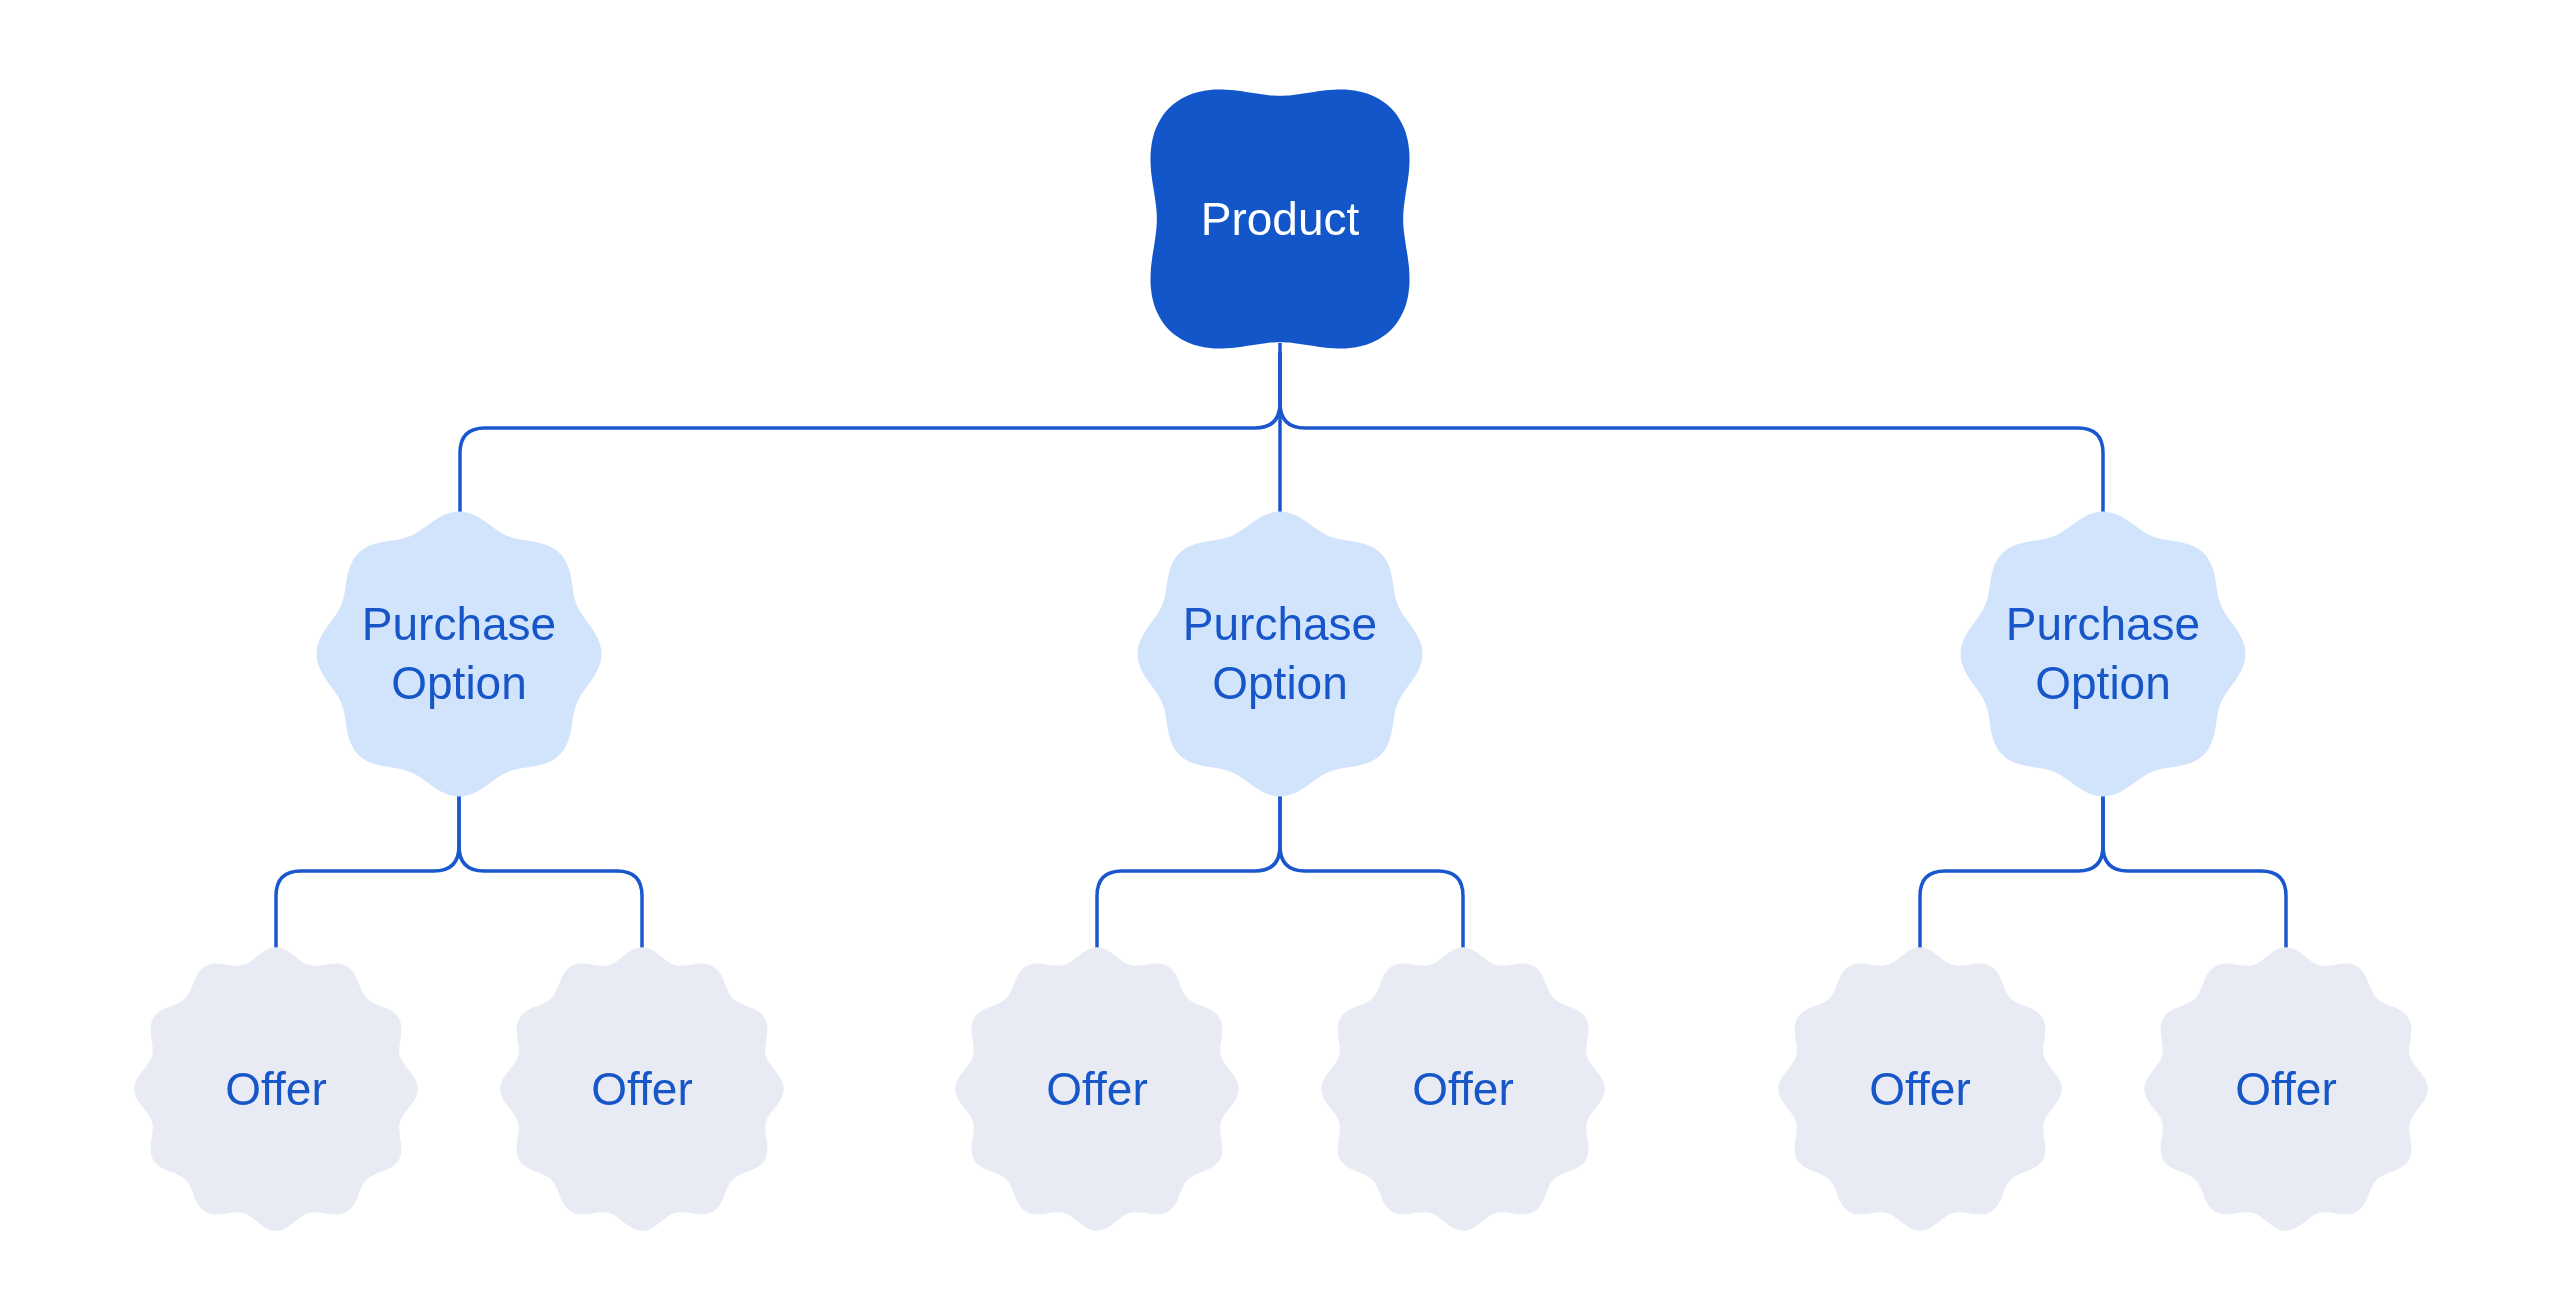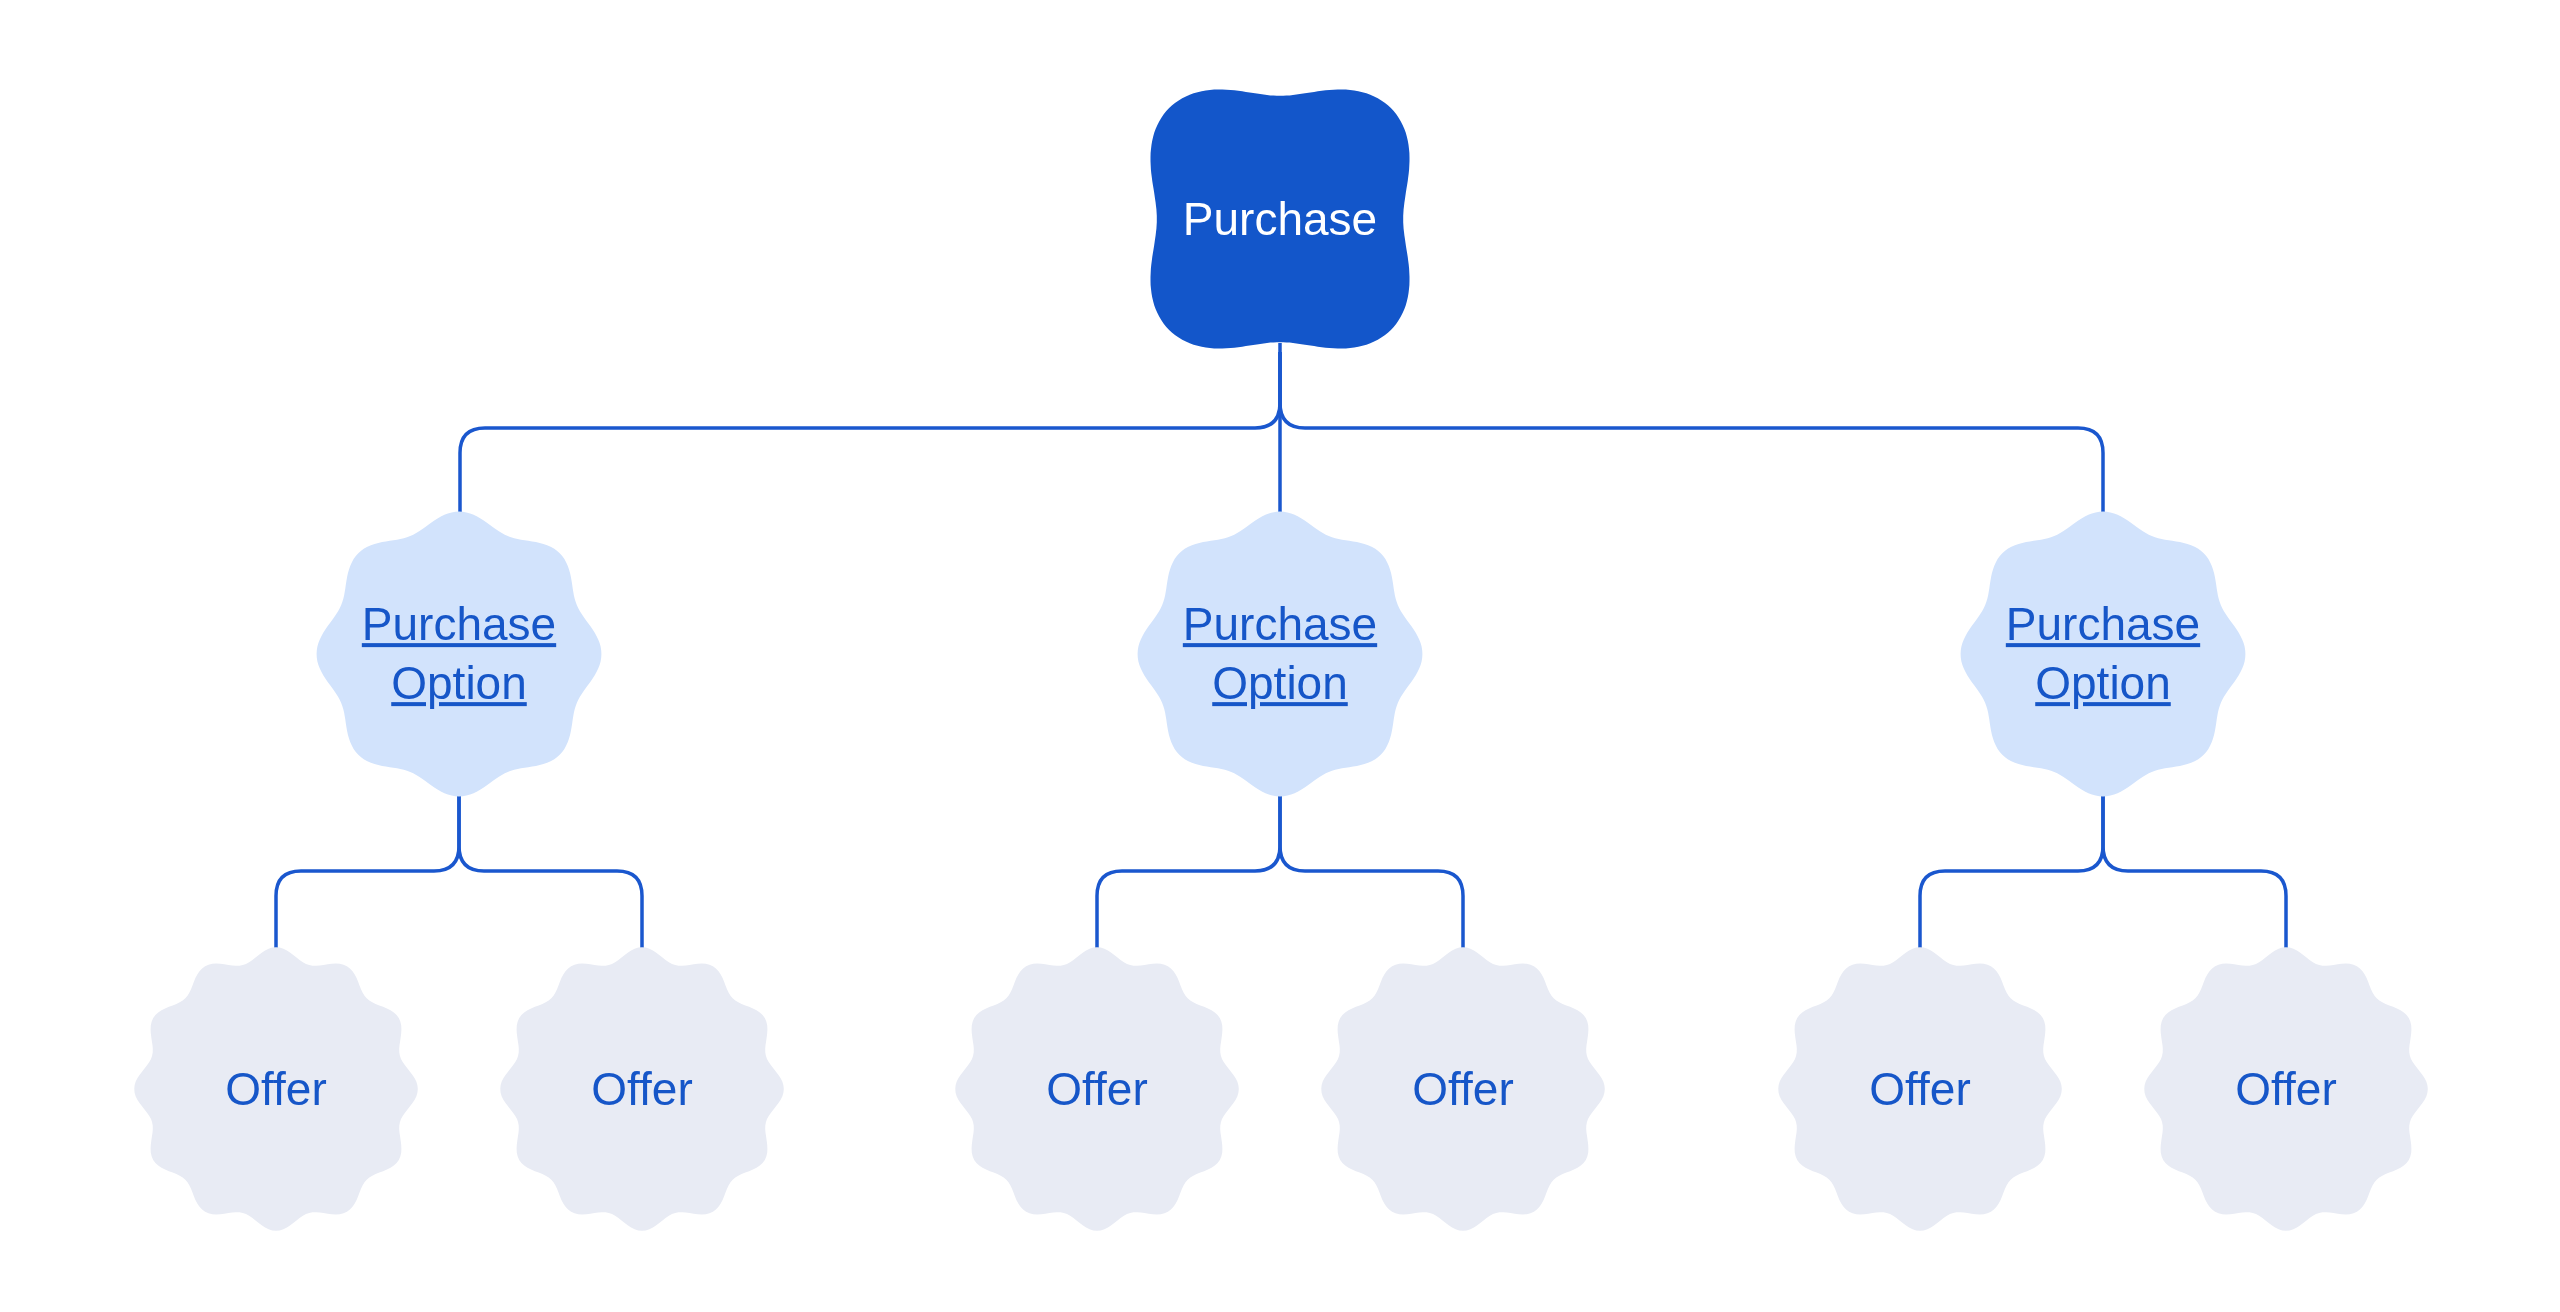--- a/index.html
+++ b/index.html
@@ -44,21 +44,20 @@
     font-weight:400;
     color:var(--node-text);
     white-space:normal;
     pointer-events:none;
   }
   .product-label{
     color:var(--product-text);
   }
   .purchase-label{
     width:250px;
-    text-decoration:underline;
   }
 </style>
 </head>
 <body>
 
 <div class="canvas">
 
   <svg class="diagram-svg" viewBox="0 0 2560 1312" xmlns="http://www.w3.org/2000/svg">
 
     <g>
@@ -87,21 +86,21 @@
 
       <path fill="#E8EBF4" d="M417.8 1089.0L417.4 1085.3L416.3 1081.6L414.5 1078.1L412.3 1074.7L409.8 1071.4L407.3 1068.2L404.8 1065.1L402.7 1062.1L401.0 1059.0L399.9 1055.8L399.3 1052.5L399.2 1049.0L399.5 1045.3L400.1 1041.4L400.7 1037.3L401.2 1033.2L401.4 1029.2L401.2 1025.2L400.3 1021.5L398.8 1018.1L396.6 1015.1L393.8 1012.5L390.5 1010.3L386.9 1008.4L383.1 1006.8L379.3 1005.4L375.6 1003.9L372.3 1002.3L369.3 1000.5L366.7 998.3L364.5 995.7L362.7 992.7L361.1 989.4L359.6 985.7L358.2 981.9L356.6 978.1L354.7 974.5L352.5 971.2L349.9 968.4L346.9 966.2L343.5 964.7L339.8 963.8L335.8 963.6L331.8 963.8L327.7 964.3L323.6 964.9L319.7 965.5L316.0 965.8L312.5 965.7L309.2 965.1L306.0 964.0L302.9 962.3L299.9 960.2L296.8 957.7L293.6 955.2L290.3 952.7L286.9 950.5L283.4 948.7L279.7 947.6L276.0 947.3L272.3 947.6L268.6 948.7L265.1 950.5L261.7 952.7L258.4 955.2L255.2 957.7L252.1 960.2L249.1 962.3L246.0 964.0L242.8 965.1L239.5 965.7L236.0 965.8L232.3 965.5L228.4 964.9L224.3 964.3L220.2 963.8L216.2 963.6L212.2 963.8L208.5 964.7L205.1 966.2L202.1 968.4L199.5 971.2L197.3 974.5L195.4 978.1L193.8 981.9L192.4 985.7L190.9 989.4L189.3 992.7L187.5 995.7L185.3 998.3L182.7 1000.5L179.7 1002.3L176.4 1003.9L172.7 1005.4L168.9 1006.8L165.1 1008.4L161.5 1010.3L158.2 1012.5L155.4 1015.1L153.2 1018.1L151.7 1021.5L150.8 1025.2L150.6 1029.2L150.8 1033.2L151.3 1037.3L151.9 1041.4L152.5 1045.3L152.8 1049.0L152.7 1052.5L152.1 1055.8L151.0 1059.0L149.3 1062.1L147.2 1065.1L144.7 1068.2L142.2 1071.4L139.7 1074.7L137.5 1078.1L135.7 1081.6L134.6 1085.3L134.3 1089.0L134.6 1092.7L135.7 1096.4L137.5 1099.9L139.7 1103.3L142.2 1106.6L144.7 1109.8L147.2 1112.9L149.3 1115.9L151.0 1119.0L152.1 1122.2L152.7 1125.5L152.8 1129.0L152.5 1132.7L151.9 1136.6L151.3 1140.7L150.8 1144.8L150.6 1148.8L150.8 1152.8L151.7 1156.5L153.2 1159.9L155.4 1162.9L158.2 1165.5L161.5 1167.7L165.1 1169.6L168.9 1171.2L172.7 1172.6L176.4 1174.1L179.7 1175.7L182.7 1177.5L185.3 1179.7L187.5 1182.3L189.3 1185.3L190.9 1188.6L192.4 1192.3L193.8 1196.1L195.4 1199.9L197.3 1203.5L199.5 1206.8L202.1 1209.6L205.1 1211.8L208.5 1213.3L212.2 1214.2L216.2 1214.4L220.2 1214.2L224.3 1213.7L228.4 1213.1L232.3 1212.5L236.0 1212.2L239.5 1212.3L242.8 1212.9L246.0 1214.0L249.1 1215.7L252.1 1217.8L255.2 1220.3L258.4 1222.8L261.7 1225.3L265.1 1227.5L268.6 1229.3L272.3 1230.4L276.0 1230.8L279.7 1230.4L283.4 1229.3L286.9 1227.5L290.3 1225.3L293.6 1222.8L296.8 1220.3L299.9 1217.8L302.9 1215.7L306.0 1214.0L309.2 1212.9L312.5 1212.3L316.0 1212.2L319.7 1212.5L323.6 1213.1L327.7 1213.7L331.8 1214.2L335.8 1214.4L339.8 1214.2L343.5 1213.3L346.9 1211.8L349.9 1209.6L352.5 1206.8L354.7 1203.5L356.6 1199.9L358.2 1196.1L359.6 1192.3L361.1 1188.6L362.7 1185.3L364.5 1182.3L366.7 1179.7L369.3 1177.5L372.3 1175.7L375.6 1174.1L379.3 1172.6L383.1 1171.2L386.9 1169.6L390.5 1167.7L393.8 1165.5L396.6 1162.9L398.8 1159.9L400.3 1156.5L401.2 1152.8L401.4 1148.8L401.2 1144.8L400.7 1140.7L400.1 1136.6L399.5 1132.7L399.2 1129.0L399.3 1125.5L399.9 1122.2L401.0 1119.0L402.7 1115.9L404.8 1112.9L407.3 1109.8L409.8 1106.6L412.3 1103.3L414.5 1099.9L416.3 1096.4L417.4 1092.7L417.8 1089.0Z"></path>
       <path fill="#E8EBF4" d="M783.8 1089.0L783.4 1085.3L782.3 1081.6L780.5 1078.1L778.3 1074.7L775.8 1071.4L773.3 1068.2L770.8 1065.1L768.7 1062.1L767.0 1059.0L765.9 1055.8L765.3 1052.5L765.2 1049.0L765.5 1045.3L766.1 1041.4L766.7 1037.3L767.2 1033.2L767.4 1029.2L767.2 1025.2L766.3 1021.5L764.8 1018.1L762.6 1015.1L759.8 1012.5L756.5 1010.3L752.9 1008.4L749.1 1006.8L745.3 1005.4L741.6 1003.9L738.3 1002.3L735.3 1000.5L732.7 998.3L730.5 995.7L728.7 992.7L727.1 989.4L725.6 985.7L724.2 981.9L722.6 978.1L720.7 974.5L718.5 971.2L715.9 968.4L712.9 966.2L709.5 964.7L705.8 963.8L701.8 963.6L697.8 963.8L693.7 964.3L689.6 964.9L685.7 965.5L682.0 965.8L678.5 965.7L675.2 965.1L672.0 964.0L668.9 962.3L665.9 960.2L662.8 957.7L659.6 955.2L656.3 952.7L652.9 950.5L649.4 948.7L645.7 947.6L642.0 947.3L638.3 947.6L634.6 948.7L631.1 950.5L627.7 952.7L624.4 955.2L621.2 957.7L618.1 960.2L615.1 962.3L612.0 964.0L608.8 965.1L605.5 965.7L602.0 965.8L598.3 965.5L594.4 964.9L590.3 964.3L586.2 963.8L582.2 963.6L578.2 963.8L574.5 964.7L571.1 966.2L568.1 968.4L565.5 971.2L563.3 974.5L561.4 978.1L559.8 981.9L558.4 985.7L556.9 989.4L555.3 992.7L553.5 995.7L551.3 998.3L548.7 1000.5L545.7 1002.3L542.4 1003.9L538.7 1005.4L534.9 1006.8L531.1 1008.4L527.5 1010.3L524.2 1012.5L521.4 1015.1L519.2 1018.1L517.7 1021.5L516.8 1025.2L516.6 1029.2L516.8 1033.2L517.3 1037.3L517.9 1041.4L518.5 1045.3L518.8 1049.0L518.7 1052.5L518.1 1055.8L517.0 1059.0L515.3 1062.1L513.2 1065.1L510.7 1068.2L508.2 1071.4L505.7 1074.7L503.5 1078.1L501.7 1081.6L500.6 1085.3L500.3 1089.0L500.6 1092.7L501.7 1096.4L503.5 1099.9L505.7 1103.3L508.2 1106.6L510.7 1109.8L513.2 1112.9L515.3 1115.9L517.0 1119.0L518.1 1122.2L518.7 1125.5L518.8 1129.0L518.5 1132.7L517.9 1136.6L517.3 1140.7L516.8 1144.8L516.6 1148.8L516.8 1152.8L517.7 1156.5L519.2 1159.9L521.4 1162.9L524.2 1165.5L527.5 1167.7L531.1 1169.6L534.9 1171.2L538.7 1172.6L542.4 1174.1L545.7 1175.7L548.7 1177.5L551.3 1179.7L553.5 1182.3L555.3 1185.3L556.9 1188.6L558.4 1192.3L559.8 1196.1L561.4 1199.9L563.3 1203.5L565.5 1206.8L568.1 1209.6L571.1 1211.8L574.5 1213.3L578.2 1214.2L582.2 1214.4L586.2 1214.2L590.3 1213.7L594.4 1213.1L598.3 1212.5L602.0 1212.2L605.5 1212.3L608.8 1212.9L612.0 1214.0L615.1 1215.7L618.1 1217.8L621.2 1220.3L624.4 1222.8L627.7 1225.3L631.1 1227.5L634.6 1229.3L638.3 1230.4L642.0 1230.8L645.7 1230.4L649.4 1229.3L652.9 1227.5L656.3 1225.3L659.6 1222.8L662.8 1220.3L665.9 1217.8L668.9 1215.7L672.0 1214.0L675.2 1212.9L678.5 1212.3L682.0 1212.2L685.7 1212.5L689.6 1213.1L693.7 1213.7L697.8 1214.2L701.8 1214.4L705.8 1214.2L709.5 1213.3L712.9 1211.8L715.9 1209.6L718.5 1206.8L720.7 1203.5L722.6 1199.9L724.2 1196.1L725.6 1192.3L727.1 1188.6L728.7 1185.3L730.5 1182.3L732.7 1179.7L735.3 1177.5L738.3 1175.7L741.6 1174.1L745.3 1172.6L749.1 1171.2L752.9 1169.6L756.5 1167.7L759.8 1165.5L762.6 1162.9L764.8 1159.9L766.3 1156.5L767.2 1152.8L767.4 1148.8L767.2 1144.8L766.7 1140.7L766.1 1136.6L765.5 1132.7L765.2 1129.0L765.3 1125.5L765.9 1122.2L767.0 1119.0L768.7 1115.9L770.8 1112.9L773.3 1109.8L775.8 1106.6L778.3 1103.3L780.5 1099.9L782.3 1096.4L783.4 1092.7L783.8 1089.0Z"></path>
       <path fill="#E8EBF4" d="M1238.8 1089.0L1238.4 1085.3L1237.3 1081.6L1235.5 1078.1L1233.3 1074.7L1230.8 1071.4L1228.3 1068.2L1225.8 1065.1L1223.7 1062.1L1222.0 1059.0L1220.9 1055.8L1220.3 1052.5L1220.2 1049.0L1220.5 1045.3L1221.1 1041.4L1221.7 1037.3L1222.2 1033.2L1222.4 1029.2L1222.2 1025.2L1221.3 1021.5L1219.8 1018.1L1217.6 1015.1L1214.8 1012.5L1211.5 1010.3L1207.9 1008.4L1204.1 1006.8L1200.3 1005.4L1196.6 1003.9L1193.3 1002.3L1190.3 1000.5L1187.7 998.3L1185.5 995.7L1183.7 992.7L1182.1 989.4L1180.6 985.7L1179.2 981.9L1177.6 978.1L1175.7 974.5L1173.5 971.2L1170.9 968.4L1167.9 966.2L1164.5 964.7L1160.8 963.8L1156.8 963.6L1152.8 963.8L1148.7 964.3L1144.6 964.9L1140.7 965.5L1137.0 965.8L1133.5 965.7L1130.2 965.1L1127.0 964.0L1123.9 962.3L1120.9 960.2L1117.8 957.7L1114.6 955.2L1111.3 952.7L1107.9 950.5L1104.4 948.7L1100.7 947.6L1097.0 947.3L1093.3 947.6L1089.6 948.7L1086.1 950.5L1082.7 952.7L1079.4 955.2L1076.2 957.7L1073.1 960.2L1070.1 962.3L1067.0 964.0L1063.8 965.1L1060.5 965.7L1057.0 965.8L1053.3 965.5L1049.4 964.9L1045.3 964.3L1041.2 963.8L1037.2 963.6L1033.2 963.8L1029.5 964.7L1026.1 966.2L1023.1 968.4L1020.5 971.2L1018.3 974.5L1016.4 978.1L1014.8 981.9L1013.4 985.7L1011.9 989.4L1010.3 992.7L1008.5 995.7L1006.3 998.3L1003.7 1000.5L1000.7 1002.3L997.4 1003.9L993.7 1005.4L989.9 1006.8L986.1 1008.4L982.5 1010.3L979.2 1012.5L976.4 1015.1L974.2 1018.1L972.7 1021.5L971.8 1025.2L971.6 1029.2L971.8 1033.2L972.3 1037.3L972.9 1041.4L973.5 1045.3L973.8 1049.0L973.7 1052.5L973.1 1055.8L972.0 1059.0L970.3 1062.1L968.2 1065.1L965.7 1068.2L963.2 1071.4L960.7 1074.7L958.5 1078.1L956.7 1081.6L955.6 1085.3L955.3 1089.0L955.6 1092.7L956.7 1096.4L958.5 1099.9L960.7 1103.3L963.2 1106.6L965.7 1109.8L968.2 1112.9L970.3 1115.9L972.0 1119.0L973.1 1122.2L973.7 1125.5L973.8 1129.0L973.5 1132.7L972.9 1136.6L972.3 1140.7L971.8 1144.8L971.6 1148.8L971.8 1152.8L972.7 1156.5L974.2 1159.9L976.4 1162.9L979.2 1165.5L982.5 1167.7L986.1 1169.6L989.9 1171.2L993.7 1172.6L997.4 1174.1L1000.7 1175.7L1003.7 1177.5L1006.3 1179.7L1008.5 1182.3L1010.3 1185.3L1011.9 1188.6L1013.4 1192.3L1014.8 1196.1L1016.4 1199.9L1018.3 1203.5L1020.5 1206.8L1023.1 1209.6L1026.1 1211.8L1029.5 1213.3L1033.2 1214.2L1037.2 1214.4L1041.2 1214.2L1045.3 1213.7L1049.4 1213.1L1053.3 1212.5L1057.0 1212.2L1060.5 1212.3L1063.8 1212.9L1067.0 1214.0L1070.1 1215.7L1073.1 1217.8L1076.2 1220.3L1079.4 1222.8L1082.7 1225.3L1086.1 1227.5L1089.6 1229.3L1093.3 1230.4L1097.0 1230.8L1100.7 1230.4L1104.4 1229.3L1107.9 1227.5L1111.3 1225.3L1114.6 1222.8L1117.8 1220.3L1120.9 1217.8L1123.9 1215.7L1127.0 1214.0L1130.2 1212.9L1133.5 1212.3L1137.0 1212.2L1140.7 1212.5L1144.6 1213.1L1148.7 1213.7L1152.8 1214.2L1156.8 1214.4L1160.8 1214.2L1164.5 1213.3L1167.9 1211.8L1170.9 1209.6L1173.5 1206.8L1175.7 1203.5L1177.6 1199.9L1179.2 1196.1L1180.6 1192.3L1182.1 1188.6L1183.7 1185.3L1185.5 1182.3L1187.7 1179.7L1190.3 1177.5L1193.3 1175.7L1196.6 1174.1L1200.3 1172.6L1204.1 1171.2L1207.9 1169.6L1211.5 1167.7L1214.8 1165.5L1217.6 1162.9L1219.8 1159.9L1221.3 1156.5L1222.2 1152.8L1222.4 1148.8L1222.2 1144.8L1221.7 1140.7L1221.1 1136.6L1220.5 1132.7L1220.2 1129.0L1220.3 1125.5L1220.9 1122.2L1222.0 1119.0L1223.7 1115.9L1225.8 1112.9L1228.3 1109.8L1230.8 1106.6L1233.3 1103.3L1235.5 1099.9L1237.3 1096.4L1238.4 1092.7L1238.8 1089.0Z"></path>
       <path fill="#E8EBF4" d="M1604.8 1089.0L1604.4 1085.3L1603.3 1081.6L1601.5 1078.1L1599.3 1074.7L1596.8 1071.4L1594.3 1068.2L1591.8 1065.1L1589.7 1062.1L1588.0 1059.0L1586.9 1055.8L1586.3 1052.5L1586.2 1049.0L1586.5 1045.3L1587.1 1041.4L1587.7 1037.3L1588.2 1033.2L1588.4 1029.2L1588.2 1025.2L1587.3 1021.5L1585.8 1018.1L1583.6 1015.1L1580.8 1012.5L1577.5 1010.3L1573.9 1008.4L1570.1 1006.8L1566.3 1005.4L1562.6 1003.9L1559.3 1002.3L1556.3 1000.5L1553.7 998.3L1551.5 995.7L1549.7 992.7L1548.1 989.4L1546.6 985.7L1545.2 981.9L1543.6 978.1L1541.7 974.5L1539.5 971.2L1536.9 968.4L1533.9 966.2L1530.5 964.7L1526.8 963.8L1522.8 963.6L1518.8 963.8L1514.7 964.3L1510.6 964.9L1506.7 965.5L1503.0 965.8L1499.5 965.7L1496.2 965.1L1493.0 964.0L1489.9 962.3L1486.9 960.2L1483.8 957.7L1480.6 955.2L1477.3 952.7L1473.9 950.5L1470.4 948.7L1466.7 947.6L1463.0 947.3L1459.3 947.6L1455.6 948.7L1452.1 950.5L1448.7 952.7L1445.4 955.2L1442.2 957.7L1439.1 960.2L1436.1 962.3L1433.0 964.0L1429.8 965.1L1426.5 965.7L1423.0 965.8L1419.3 965.5L1415.4 964.9L1411.3 964.3L1407.2 963.8L1403.2 963.6L1399.2 963.8L1395.5 964.7L1392.1 966.2L1389.1 968.4L1386.5 971.2L1384.3 974.5L1382.4 978.1L1380.8 981.9L1379.4 985.7L1377.9 989.4L1376.3 992.7L1374.5 995.7L1372.3 998.3L1369.7 1000.5L1366.7 1002.3L1363.4 1003.9L1359.7 1005.4L1355.9 1006.8L1352.1 1008.4L1348.5 1010.3L1345.2 1012.5L1342.4 1015.1L1340.2 1018.1L1338.7 1021.5L1337.8 1025.2L1337.6 1029.2L1337.8 1033.2L1338.3 1037.3L1338.9 1041.4L1339.5 1045.3L1339.8 1049.0L1339.7 1052.5L1339.1 1055.8L1338.0 1059.0L1336.3 1062.1L1334.2 1065.1L1331.7 1068.2L1329.2 1071.4L1326.7 1074.7L1324.5 1078.1L1322.7 1081.6L1321.6 1085.3L1321.3 1089.0L1321.6 1092.7L1322.7 1096.4L1324.5 1099.9L1326.7 1103.3L1329.2 1106.6L1331.7 1109.8L1334.2 1112.9L1336.3 1115.9L1338.0 1119.0L1339.1 1122.2L1339.7 1125.5L1339.8 1129.0L1339.5 1132.7L1338.9 1136.6L1338.3 1140.7L1337.8 1144.8L1337.6 1148.8L1337.8 1152.8L1338.7 1156.5L1340.2 1159.9L1342.4 1162.9L1345.2 1165.5L1348.5 1167.7L1352.1 1169.6L1355.9 1171.2L1359.7 1172.6L1363.4 1174.1L1366.7 1175.7L1369.7 1177.5L1372.3 1179.7L1374.5 1182.3L1376.3 1185.3L1377.9 1188.6L1379.4 1192.3L1380.8 1196.1L1382.4 1199.9L1384.3 1203.5L1386.5 1206.8L1389.1 1209.6L1392.1 1211.8L1395.5 1213.3L1399.2 1214.2L1403.2 1214.4L1407.2 1214.2L1411.3 1213.7L1415.4 1213.1L1419.3 1212.5L1423.0 1212.2L1426.5 1212.3L1429.8 1212.9L1433.0 1214.0L1436.1 1215.7L1439.1 1217.8L1442.2 1220.3L1445.4 1222.8L1448.7 1225.3L1452.1 1227.5L1455.6 1229.3L1459.3 1230.4L1463.0 1230.8L1466.7 1230.4L1470.4 1229.3L1473.9 1227.5L1477.3 1225.3L1480.6 1222.8L1483.8 1220.3L1486.9 1217.8L1489.9 1215.7L1493.0 1214.0L1496.2 1212.9L1499.5 1212.3L1503.0 1212.2L1506.7 1212.5L1510.6 1213.1L1514.7 1213.7L1518.8 1214.2L1522.8 1214.4L1526.8 1214.2L1530.5 1213.3L1533.9 1211.8L1536.9 1209.6L1539.5 1206.8L1541.7 1203.5L1543.6 1199.9L1545.2 1196.1L1546.6 1192.3L1548.1 1188.6L1549.7 1185.3L1551.5 1182.3L1553.7 1179.7L1556.3 1177.5L1559.3 1175.7L1562.6 1174.1L1566.3 1172.6L1570.1 1171.2L1573.9 1169.6L1577.5 1167.7L1580.8 1165.5L1583.6 1162.9L1585.8 1159.9L1587.3 1156.5L1588.2 1152.8L1588.4 1148.8L1588.2 1144.8L1587.7 1140.7L1587.1 1136.6L1586.5 1132.7L1586.2 1129.0L1586.3 1125.5L1586.9 1122.2L1588.0 1119.0L1589.7 1115.9L1591.8 1112.9L1594.3 1109.8L1596.8 1106.6L1599.3 1103.3L1601.5 1099.9L1603.3 1096.4L1604.4 1092.7L1604.8 1089.0Z"></path>
       <path fill="#E8EBF4" d="M2061.8 1089.0L2061.4 1085.3L2060.3 1081.6L2058.5 1078.1L2056.3 1074.7L2053.8 1071.4L2051.3 1068.2L2048.8 1065.1L2046.7 1062.1L2045.0 1059.0L2043.9 1055.8L2043.3 1052.5L2043.2 1049.0L2043.5 1045.3L2044.1 1041.4L2044.7 1037.3L2045.2 1033.2L2045.4 1029.2L2045.2 1025.2L2044.3 1021.5L2042.8 1018.1L2040.6 1015.1L2037.8 1012.5L2034.5 1010.3L2030.9 1008.4L2027.1 1006.8L2023.3 1005.4L2019.6 1003.9L2016.3 1002.3L2013.3 1000.5L2010.7 998.3L2008.5 995.7L2006.7 992.7L2005.1 989.4L2003.6 985.7L2002.2 981.9L2000.6 978.1L1998.7 974.5L1996.5 971.2L1993.9 968.4L1990.9 966.2L1987.5 964.7L1983.8 963.8L1979.8 963.6L1975.8 963.8L1971.7 964.3L1967.6 964.9L1963.7 965.5L1960.0 965.8L1956.5 965.7L1953.2 965.1L1950.0 964.0L1946.9 962.3L1943.9 960.2L1940.8 957.7L1937.6 955.2L1934.3 952.7L1930.9 950.5L1927.4 948.7L1923.7 947.6L1920.0 947.3L1916.3 947.6L1912.6 948.7L1909.1 950.5L1905.7 952.7L1902.4 955.2L1899.2 957.7L1896.1 960.2L1893.1 962.3L1890.0 964.0L1886.8 965.1L1883.5 965.7L1880.0 965.8L1876.3 965.5L1872.4 964.9L1868.3 964.3L1864.2 963.8L1860.2 963.6L1856.2 963.8L1852.5 964.7L1849.1 966.2L1846.1 968.4L1843.5 971.2L1841.3 974.5L1839.4 978.1L1837.8 981.9L1836.4 985.7L1834.9 989.4L1833.3 992.7L1831.5 995.7L1829.3 998.3L1826.7 1000.5L1823.7 1002.3L1820.4 1003.9L1816.7 1005.4L1812.9 1006.8L1809.1 1008.4L1805.5 1010.3L1802.2 1012.5L1799.4 1015.1L1797.2 1018.1L1795.7 1021.5L1794.8 1025.2L1794.6 1029.2L1794.8 1033.2L1795.3 1037.3L1795.9 1041.4L1796.5 1045.3L1796.8 1049.0L1796.7 1052.5L1796.1 1055.8L1795.0 1059.0L1793.3 1062.1L1791.2 1065.1L1788.7 1068.2L1786.2 1071.4L1783.7 1074.7L1781.5 1078.1L1779.7 1081.6L1778.6 1085.3L1778.3 1089.0L1778.6 1092.7L1779.7 1096.4L1781.5 1099.9L1783.7 1103.3L1786.2 1106.6L1788.7 1109.8L1791.2 1112.9L1793.3 1115.9L1795.0 1119.0L1796.1 1122.2L1796.7 1125.5L1796.8 1129.0L1796.5 1132.7L1795.9 1136.6L1795.3 1140.7L1794.8 1144.8L1794.6 1148.8L1794.8 1152.8L1795.7 1156.5L1797.2 1159.9L1799.4 1162.9L1802.2 1165.5L1805.5 1167.7L1809.1 1169.6L1812.9 1171.2L1816.7 1172.6L1820.4 1174.1L1823.7 1175.7L1826.7 1177.5L1829.3 1179.7L1831.5 1182.3L1833.3 1185.3L1834.9 1188.6L1836.4 1192.3L1837.8 1196.1L1839.4 1199.9L1841.3 1203.5L1843.5 1206.8L1846.1 1209.6L1849.1 1211.8L1852.5 1213.3L1856.2 1214.2L1860.2 1214.4L1864.2 1214.2L1868.3 1213.7L1872.4 1213.1L1876.3 1212.5L1880.0 1212.2L1883.5 1212.3L1886.8 1212.9L1890.0 1214.0L1893.1 1215.7L1896.1 1217.8L1899.2 1220.3L1902.4 1222.8L1905.7 1225.3L1909.1 1227.5L1912.6 1229.3L1916.3 1230.4L1920.0 1230.8L1923.7 1230.4L1927.4 1229.3L1930.9 1227.5L1934.3 1225.3L1937.6 1222.8L1940.8 1220.3L1943.9 1217.8L1946.9 1215.7L1950.0 1214.0L1953.2 1212.9L1956.5 1212.3L1960.0 1212.2L1963.7 1212.5L1967.6 1213.1L1971.7 1213.7L1975.8 1214.2L1979.8 1214.4L1983.8 1214.2L1987.5 1213.3L1990.9 1211.8L1993.9 1209.6L1996.5 1206.8L1998.7 1203.5L2000.6 1199.9L2002.2 1196.1L2003.6 1192.3L2005.1 1188.6L2006.7 1185.3L2008.5 1182.3L2010.7 1179.7L2013.3 1177.5L2016.3 1175.7L2019.6 1174.1L2023.3 1172.6L2027.1 1171.2L2030.9 1169.6L2034.5 1167.7L2037.8 1165.5L2040.6 1162.9L2042.8 1159.9L2044.3 1156.5L2045.2 1152.8L2045.4 1148.8L2045.2 1144.8L2044.7 1140.7L2044.1 1136.6L2043.5 1132.7L2043.2 1129.0L2043.3 1125.5L2043.9 1122.2L2045.0 1119.0L2046.7 1115.9L2048.8 1112.9L2051.3 1109.8L2053.8 1106.6L2056.3 1103.3L2058.5 1099.9L2060.3 1096.4L2061.4 1092.7L2061.8 1089.0Z"></path>
       <path fill="#E8EBF4" d="M2427.8 1089.0L2427.4 1085.3L2426.3 1081.6L2424.5 1078.1L2422.3 1074.7L2419.8 1071.4L2417.3 1068.2L2414.8 1065.1L2412.7 1062.1L2411.0 1059.0L2409.9 1055.8L2409.3 1052.5L2409.2 1049.0L2409.5 1045.3L2410.1 1041.4L2410.7 1037.3L2411.2 1033.2L2411.4 1029.2L2411.2 1025.2L2410.3 1021.5L2408.8 1018.1L2406.6 1015.1L2403.8 1012.5L2400.5 1010.3L2396.9 1008.4L2393.1 1006.8L2389.3 1005.4L2385.6 1003.9L2382.3 1002.3L2379.3 1000.5L2376.7 998.3L2374.5 995.7L2372.7 992.7L2371.1 989.4L2369.6 985.7L2368.2 981.9L2366.6 978.1L2364.7 974.5L2362.5 971.2L2359.9 968.4L2356.9 966.2L2353.5 964.7L2349.8 963.8L2345.8 963.6L2341.8 963.8L2337.7 964.3L2333.6 964.9L2329.7 965.5L2326.0 965.8L2322.5 965.7L2319.2 965.1L2316.0 964.0L2312.9 962.3L2309.9 960.2L2306.8 957.7L2303.6 955.2L2300.3 952.7L2296.9 950.5L2293.4 948.7L2289.7 947.6L2286.0 947.3L2282.3 947.6L2278.6 948.7L2275.1 950.5L2271.7 952.7L2268.4 955.2L2265.2 957.7L2262.1 960.2L2259.1 962.3L2256.0 964.0L2252.8 965.1L2249.5 965.7L2246.0 965.8L2242.3 965.5L2238.4 964.9L2234.3 964.3L2230.2 963.8L2226.2 963.6L2222.2 963.8L2218.5 964.7L2215.1 966.2L2212.1 968.4L2209.5 971.2L2207.3 974.5L2205.4 978.1L2203.8 981.9L2202.4 985.7L2200.9 989.4L2199.3 992.7L2197.5 995.7L2195.3 998.3L2192.7 1000.5L2189.7 1002.3L2186.4 1003.9L2182.7 1005.4L2178.9 1006.8L2175.1 1008.4L2171.5 1010.3L2168.2 1012.5L2165.4 1015.1L2163.2 1018.1L2161.7 1021.5L2160.8 1025.2L2160.6 1029.2L2160.8 1033.2L2161.3 1037.3L2161.9 1041.4L2162.5 1045.3L2162.8 1049.0L2162.7 1052.5L2162.1 1055.8L2161.0 1059.0L2159.3 1062.1L2157.2 1065.1L2154.7 1068.2L2152.2 1071.4L2149.7 1074.7L2147.5 1078.1L2145.7 1081.6L2144.6 1085.3L2144.3 1089.0L2144.6 1092.7L2145.7 1096.4L2147.5 1099.9L2149.7 1103.3L2152.2 1106.6L2154.7 1109.8L2157.2 1112.9L2159.3 1115.9L2161.0 1119.0L2162.1 1122.2L2162.7 1125.5L2162.8 1129.0L2162.5 1132.7L2161.9 1136.6L2161.3 1140.7L2160.8 1144.8L2160.6 1148.8L2160.8 1152.8L2161.7 1156.5L2163.2 1159.9L2165.4 1162.9L2168.2 1165.5L2171.5 1167.7L2175.1 1169.6L2178.9 1171.2L2182.7 1172.6L2186.4 1174.1L2189.7 1175.7L2192.7 1177.5L2195.3 1179.7L2197.5 1182.3L2199.3 1185.3L2200.9 1188.6L2202.4 1192.3L2203.8 1196.1L2205.4 1199.9L2207.3 1203.5L2209.5 1206.8L2212.1 1209.6L2215.1 1211.8L2218.5 1213.3L2222.2 1214.2L2226.2 1214.4L2230.2 1214.2L2234.3 1213.7L2238.4 1213.1L2242.3 1212.5L2246.0 1212.2L2249.5 1212.3L2252.8 1212.9L2256.0 1214.0L2259.1 1215.7L2262.1 1217.8L2265.2 1220.3L2268.4 1222.8L2271.7 1225.3L2275.1 1227.5L2278.6 1229.3L2282.3 1230.4L2286.0 1230.8L2289.7 1230.4L2293.4 1229.3L2296.9 1227.5L2300.3 1225.3L2303.6 1222.8L2306.8 1220.3L2309.9 1217.8L2312.9 1215.7L2316.0 1214.0L2319.2 1212.9L2322.5 1212.3L2326.0 1212.2L2329.7 1212.5L2333.6 1213.1L2337.7 1213.7L2341.8 1214.2L2345.8 1214.4L2349.8 1214.2L2353.5 1213.3L2356.9 1211.8L2359.9 1209.6L2362.5 1206.8L2364.7 1203.5L2366.6 1199.9L2368.2 1196.1L2369.6 1192.3L2371.1 1188.6L2372.7 1185.3L2374.5 1182.3L2376.7 1179.7L2379.3 1177.5L2382.3 1175.7L2385.6 1174.1L2389.3 1172.6L2393.1 1171.2L2396.9 1169.6L2400.5 1167.7L2403.8 1165.5L2406.6 1162.9L2408.8 1159.9L2410.3 1156.5L2411.2 1152.8L2411.4 1148.8L2411.2 1144.8L2410.7 1140.7L2410.1 1136.6L2409.5 1132.7L2409.2 1129.0L2409.3 1125.5L2409.9 1122.2L2411.0 1119.0L2412.7 1115.9L2414.8 1112.9L2417.3 1109.8L2419.8 1106.6L2422.3 1103.3L2424.5 1099.9L2426.3 1096.4L2427.4 1092.7L2427.8 1089.0Z"></path>
     </g>
   </svg>
 
-  <div class="node-label product-label" style="left:1280px;top:219px;">Purchase</div>
+  <div class="node-label product-label" style="left:1280px;top:219px;">Product</div>
 
   <div class="node-label purchase-label" style="left:459px;top:654px;">Purchase Option</div>
   <div class="node-label purchase-label" style="left:1280px;top:654px;">Purchase Option</div>
   <div class="node-label purchase-label" style="left:2103px;top:654px;">Purchase Option</div>
 
   <div class="node-label" style="left:276px;top:1089px;">Offer</div>
   <div class="node-label" style="left:642px;top:1089px;">Offer</div>
   <div class="node-label" style="left:1097px;top:1089px;">Offer</div>
   <div class="node-label" style="left:1463px;top:1089px;">Offer</div>
   <div class="node-label" style="left:1920px;top:1089px;">Offer</div>

